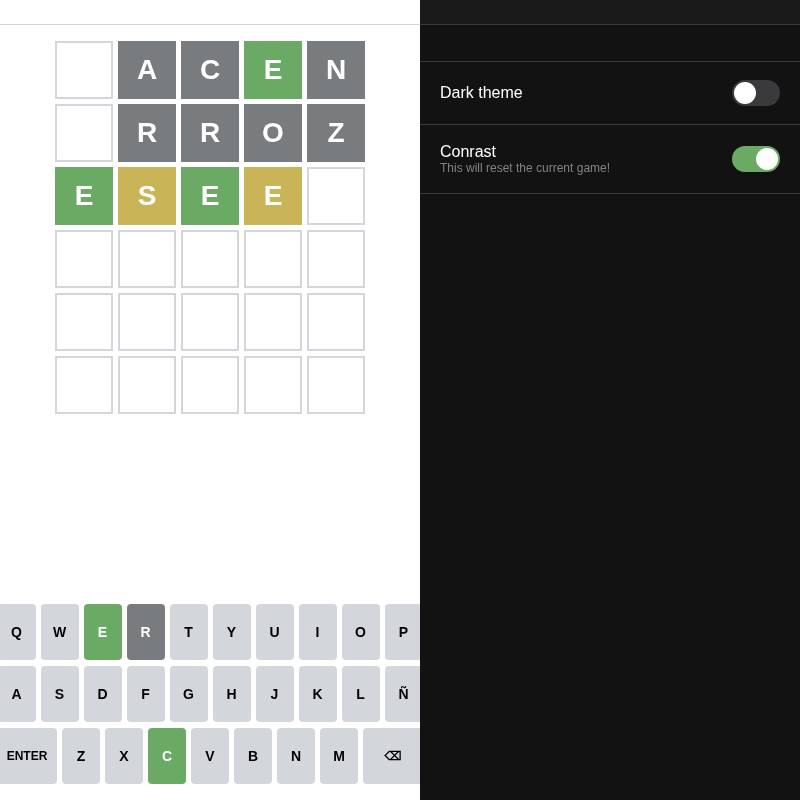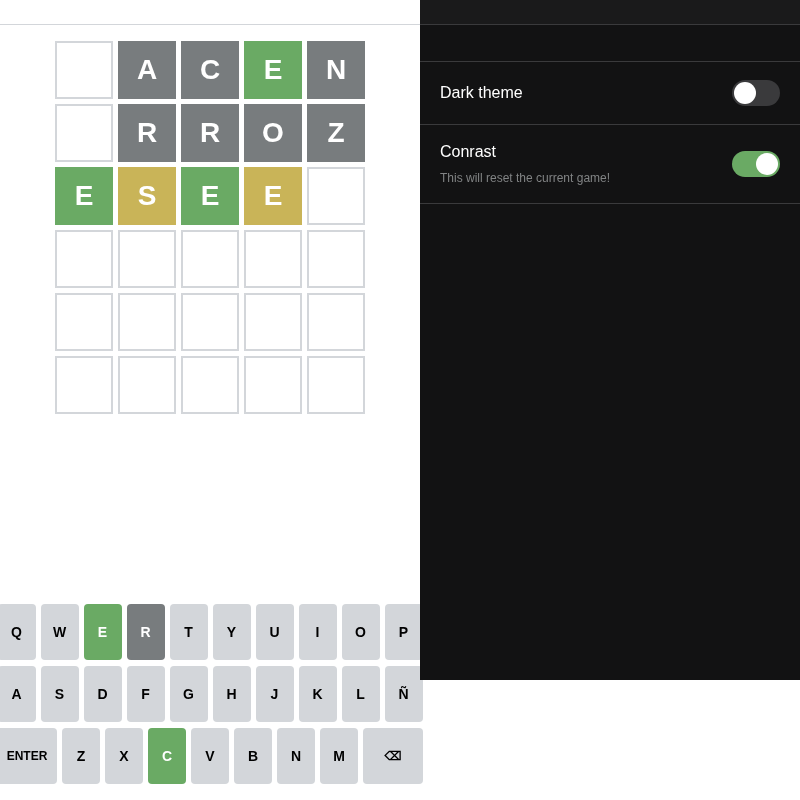--- a/index.html
+++ b/index.html
@@ -130,21 +130,21 @@
       max-width: 44px;
     }
 
     .key.green { background: #6aaa64; color: #fff; }
     .key.gray { background: #787c7e; color: #fff; }
     .key.wide { min-width: 60px; max-width: 66px; font-size: 12px; }
 
     
     .right-panel {
       width: 380px;
-      height: 680px;
+      height: 800px;
       background: #1a1a1b;
       display: flex;
       flex-direction: column;
       position: relative;
     }
 
     .right-header {
       width: 100%;
       display: flex;
       align-items: center;
@@ -242,21 +242,21 @@
 
     .settings-item-label {
       font-size: 16px;
       color: #fff;
       font-weight: 400;
     }
 
     .settings-item-sublabel {
       font-size: 12px;
       color: #818384;
-      margin-top: 10px;
+      margin-top: 0;
     }
 
     .toggle {
       width: 48px;
       height: 26px;
       border-radius: 13px;
       background: #3a3a3c;
       position: relative;
       cursor: pointer;
       flex-shrink: 0;

